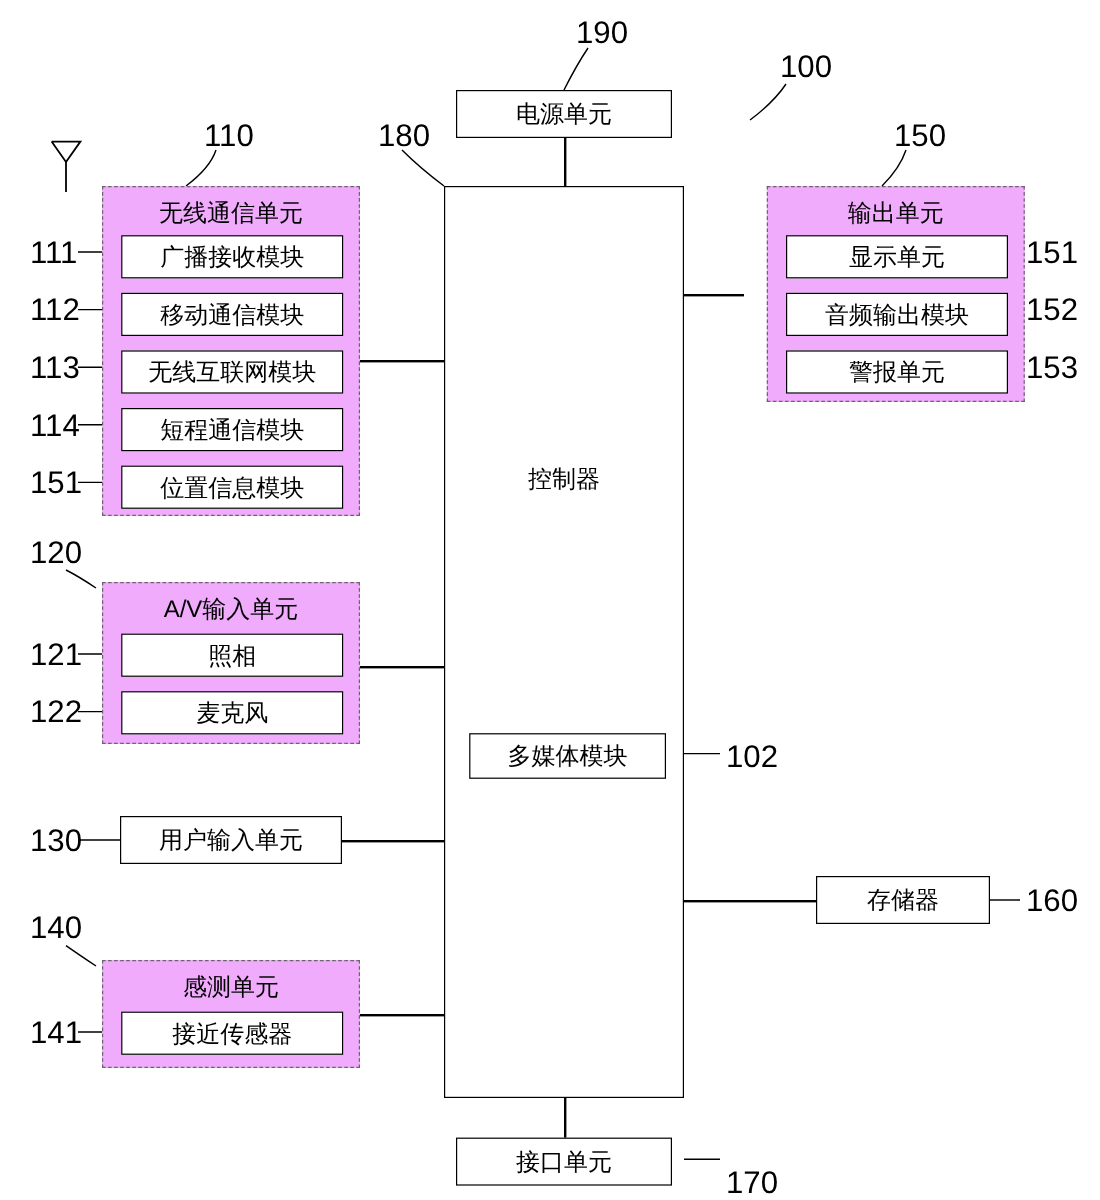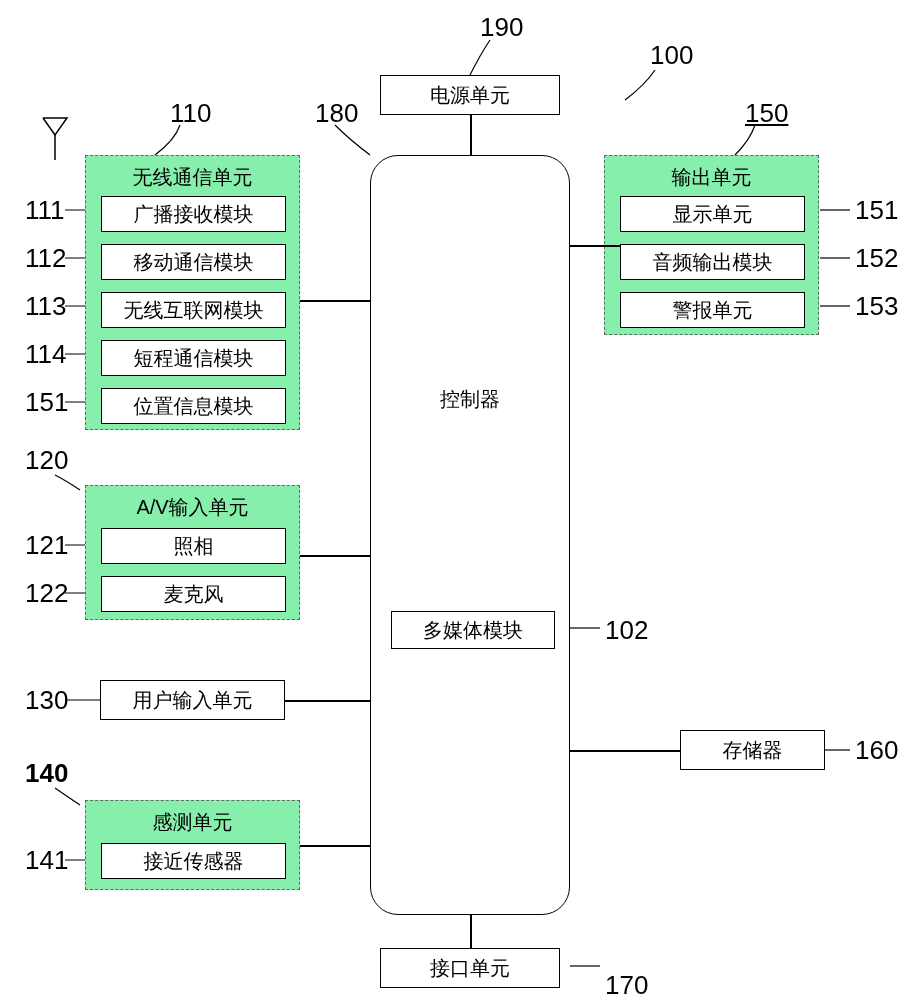--- a/index.html
+++ b/index.html
@@ -23,21 +23,21 @@
     background: #fff;
     display: flex;
     align-items: center;
     justify-content: center;
     white-space: nowrap;
     box-sizing: border-box;
   }
   .dashed-group {
     position: absolute;
     border: 1.5px dashed #666;
-    background: #86efac;
+    background: #f0abfc;
     box-sizing: border-box;
   }
   .group-title {
     position: absolute;
     top: 8px;
     left: 0;
     width: 100%;
     text-align: center;
   }
   .label {
@@ -57,34 +57,34 @@
 </style>
 </head>
 <body>
 
 <div class="canvas">
 
   <span class="label" style="left:480px; top:12px;">190</span>
   <span class="label" style="left:650px; top:40px;">100</span>
   <span class="label" style="left:170px; top:98px;">110</span>
   <span class="label" style="left:315px; top:98px;">180</span>
-  <span class="label" style="left:745px; top:98px;text-decoration:underline;">150</span>
+  <span class="label" style="left:745px; top:98px;">150</span>
 
   <span class="label" style="left:25px; top:195px;">111</span>
   <span class="label" style="left:25px; top:243px;">112</span>
   <span class="label" style="left:25px; top:291px;">113</span>
   <span class="label" style="left:25px; top:339px;">114</span>
   <span class="label" style="left:25px; top:387px;">151</span>
 
   <span class="label" style="left:25px; top:445px;">120</span>
   <span class="label" style="left:25px; top:530px;">121</span>
   <span class="label" style="left:25px; top:578px;">122</span>
 
   <span class="label" style="left:25px; top:685px;">130</span>
-  <span class="label" style="left:25px; top:758px;font-weight:bold;">140</span>
+  <span class="label" style="left:25px; top:758px;">140</span>
   <span class="label" style="left:25px; top:845px;">141</span>
 
   <span class="label" style="left:855px; top:195px;">151</span>
   <span class="label" style="left:855px; top:243px;">152</span>
   <span class="label" style="left:855px; top:291px;">153</span>
 
   <span class="label" style="left:605px; top:615px;">102</span>
   <span class="label" style="left:855px; top:735px;">160</span>
   <span class="label" style="left:605px; top:970px;">170</span>
 
@@ -115,21 +115,21 @@
     <path d="M 850 306 L 820 306" fill="none" stroke="#000" stroke-width="1.2"></path>
     <path d="M 600 628 L 570 628" fill="none" stroke="#000" stroke-width="1.2"></path>
     <path d="M 850 750 L 825 750" fill="none" stroke="#000" stroke-width="1.2"></path>
     <path d="M 600 966 L 570 966" fill="none" stroke="#000" stroke-width="1.2"></path>
   </svg>
 
   <div class="box" style="left:380px; top:75px; width:180px; height:40px;">
     <span>电源单元</span>
   </div>
 
-  <div class="box" style="left:370px; top:155px; width:200px; height:760px;border-radius:28px;">
+  <div class="box" style="left:370px; top:155px; width:200px; height:760px;">
     <span style="position:absolute; top:230px;">控制器</span>
 
     <div class="box" style="left:20px; top:455px; width:164px; height:38px;">
       <span>多媒体模块</span>
     </div>
   </div>
 
   <div class="dashed-group" style="left:85px; top:155px; width:215px; height:275px;">
     <div class="group-title">无线通信单元</div>
     <div class="box" style="left:15px; top:40px; width:185px; height:36px;">
@@ -163,21 +163,21 @@
     <span>用户输入单元</span>
   </div>
 
   <div class="dashed-group" style="left:85px; top:800px; width:215px; height:90px;">
     <div class="group-title">感测单元</div>
     <div class="box" style="left:15px; top:42px; width:185px; height:36px;">
         <span>接近传感器</span>
       </div>
   </div>
 
-  <div class="dashed-group" style="left:604px; top:155px; width:215px; height:180px;">
+  <div class="dashed-group" style="left:639px; top:155px; width:215px; height:180px;">
     <div class="group-title">输出单元</div>
     <div class="box" style="left:15px; top:40px; width:185px; height:36px;">
         <span>显示单元</span>
       </div>
     <div class="box" style="left:15px; top:88px; width:185px; height:36px;">
         <span>音频输出模块</span>
       </div>
     <div class="box" style="left:15px; top:136px; width:185px; height:36px;">
         <span>警报单元</span>
       </div>

